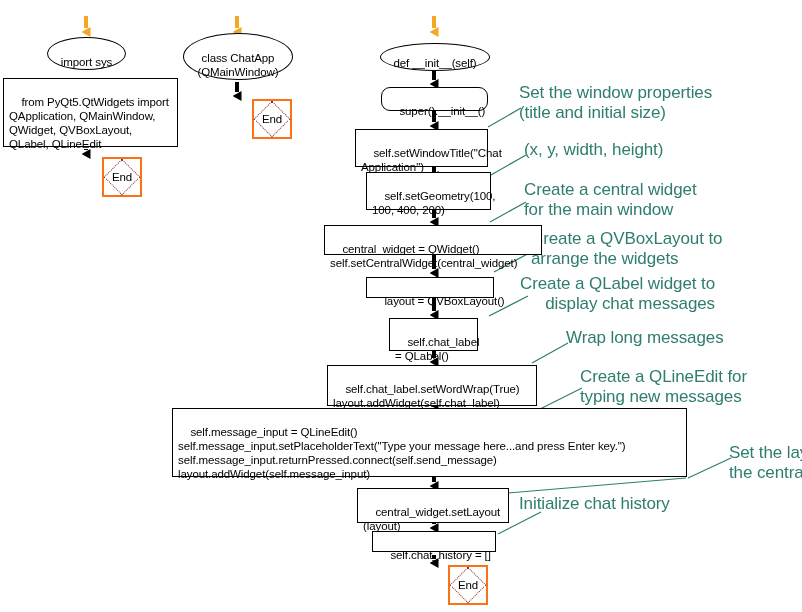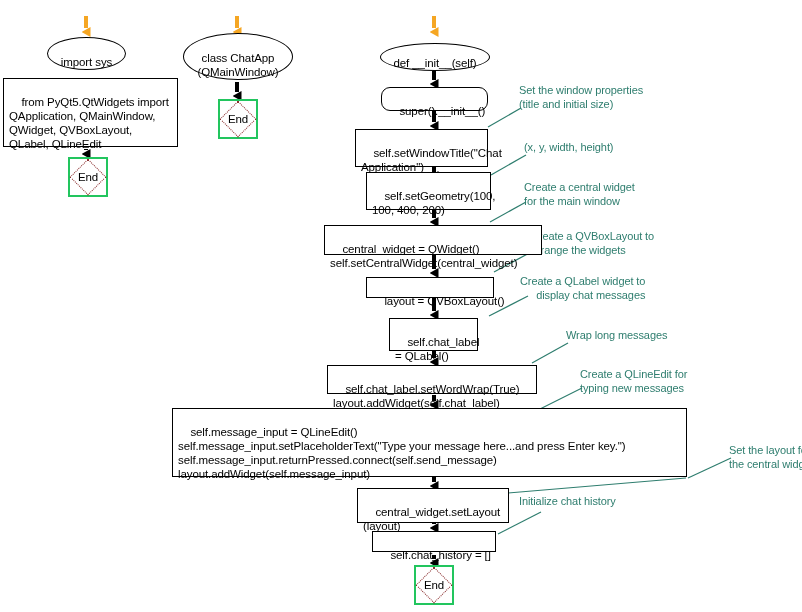--- a/index.html
+++ b/index.html
@@ -48,23 +48,24 @@
     display: flex;
     align-items: flex-end;
     justify-content: center;
     text-align: center;
     white-space: pre;
     letter-spacing: -0.1px;
     z-index: 5;
   }
   
   .endnode {
-    border: 2px solid #22c55e;
+    border: 2px solid #f97316;
     background: #ffffff;
     z-index: 6;
+    margin-left: 34px;
   }
   .endnode .diamond {
     position: absolute;
     left: 50%;
     top: 50%;
     width: 72%;
     height: 72%;
     transform: translate(-50%, -50%) rotate(45deg);
     border: 1px dotted #8b2f2f;
     box-sizing: border-box;
@@ -76,22 +77,22 @@
     align-items: center;
     justify-content: center;
     font-size: 11.5px;
     color: #000000;
     letter-spacing: -0.2px;
   }
   
   .note {
     position: absolute;
     color: #2e7d6e;
-    font-size: 11px;
-    line-height: 14px;
+    font-size: 17px;
+    line-height: 20px;
     white-space: pre;
     letter-spacing: -0.1px;
     z-index: 4;
   }
   
   svg.links {
     position: absolute;
     left: 0; top: 0;
     width: 802px;
     height: 612px;
@@ -216,21 +217,21 @@
 
   <div class="node proc" style="left:366px; top:277px; width:128px; height:21px;">
     <span>layout = QVBoxLayout()</span>
   </div>
 
   <div class="node proc" style="left:389px; top:318px; width:89px; height:33px;">
     <span>self.chat_label
 = QLabel()</span>
   </div>
 
-  <div class="node proc" style="left:327px; top:365px; width:210px; height:29px;">
+  <div class="node proc" style="left:327px; top:365px; width:210px; height:41px;">
     <span>self.chat_label.setWordWrap(True)
 layout.addWidget(self.chat_label)</span>
   </div>
 
   <div class="node proc" style="left:172px; top:408px; width:515px; height:69px;">
     <span>self.message_input = QLineEdit()
 self.message_input.setPlaceholderText("Type your message here...and press Enter key.")
 self.message_input.returnPressed.connect(self.send_message)
 layout.addWidget(self.message_input)</span>
   </div>

